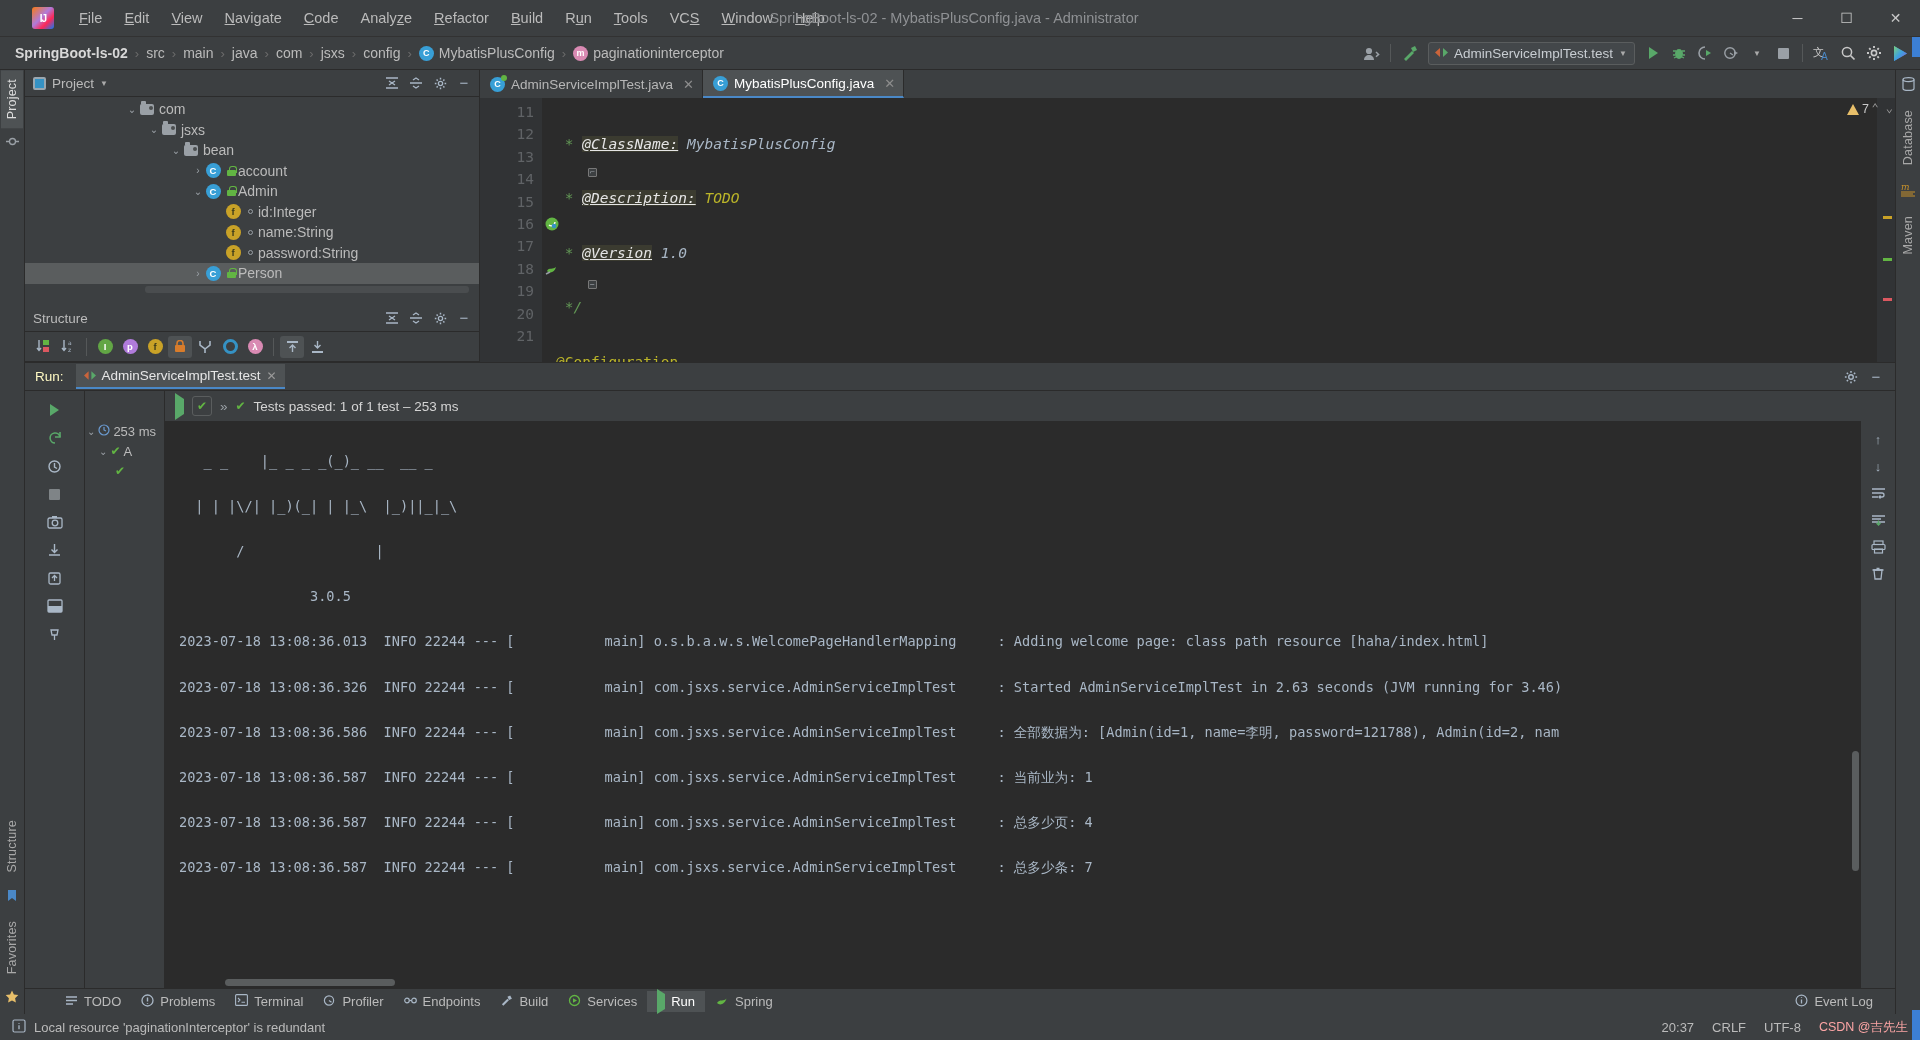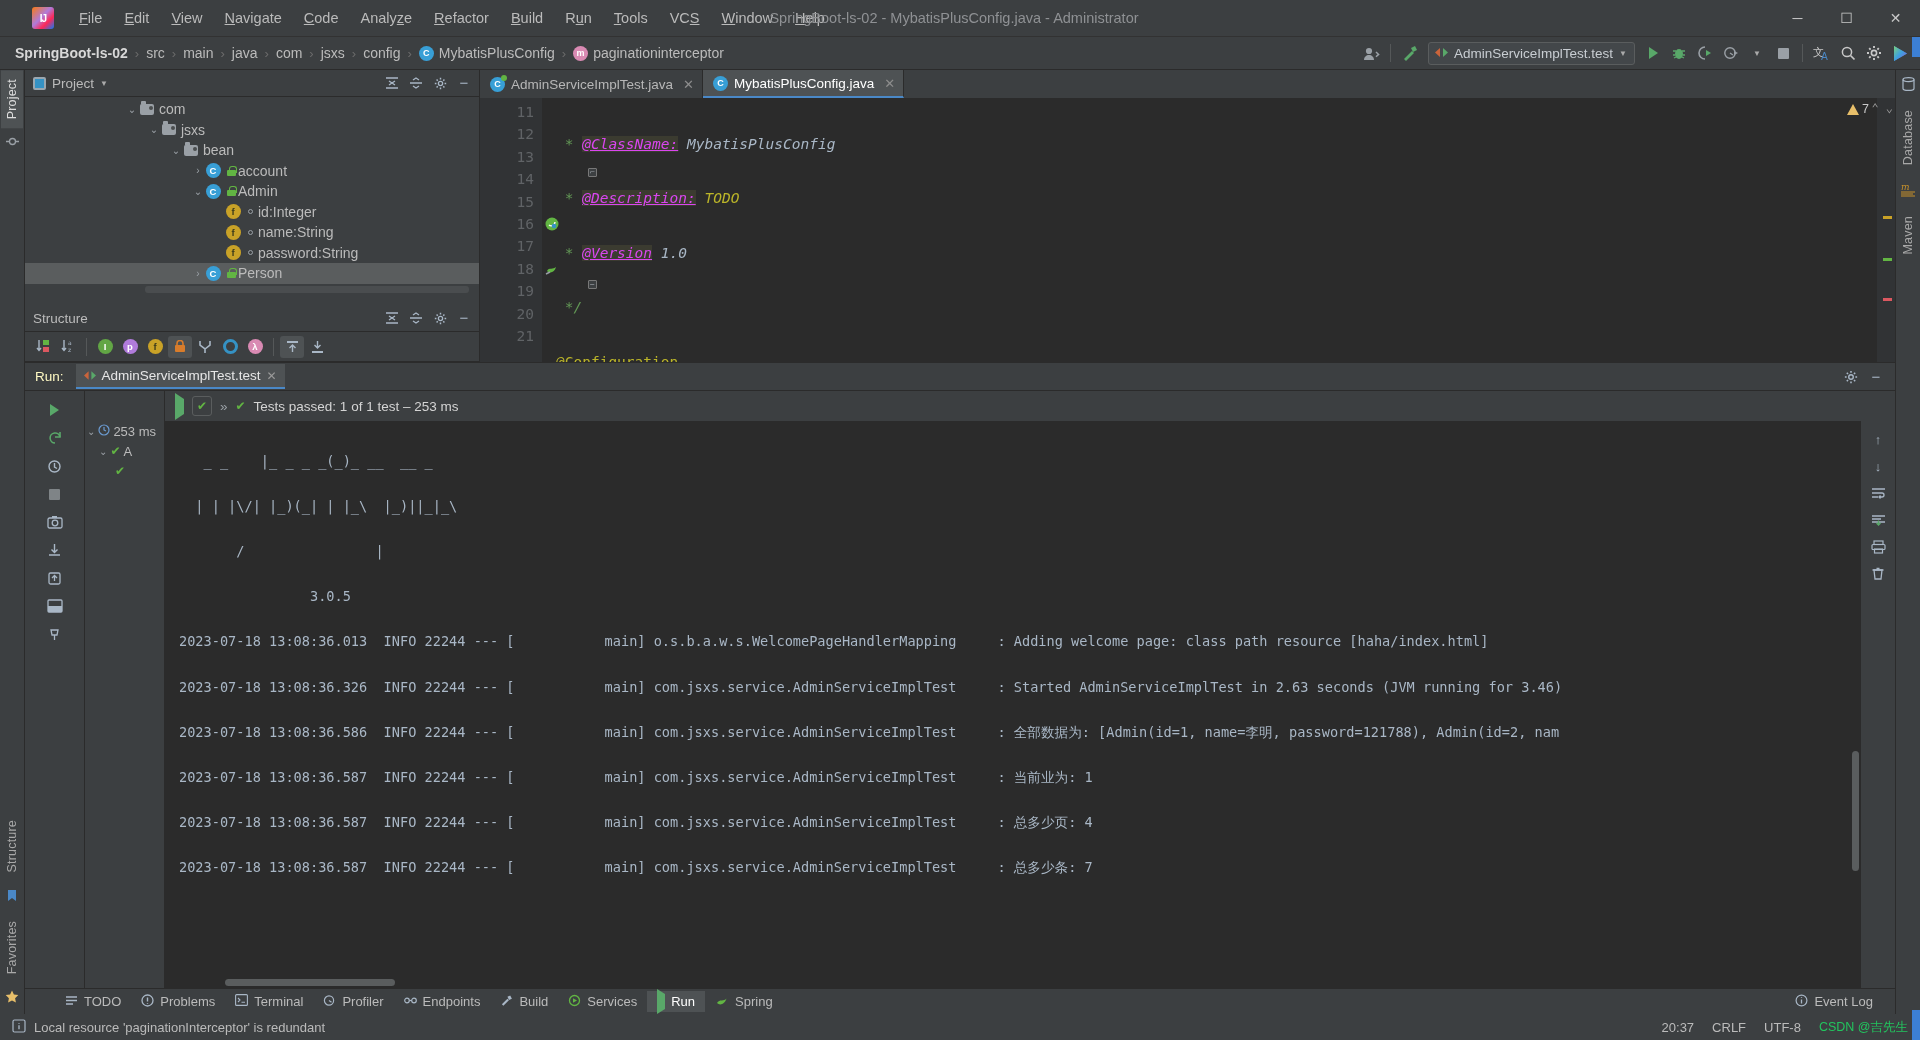--- a/index.html
+++ b/index.html
@@ -127,21 +127,21 @@
               font-family: "DejaVu Sans Mono", monospace; font-size: 14.5px; background: #2b2b2b; }
   .gutter { width: 62px; flex: 0 0 62px; background: #313335; text-align: right;
             color: #606366; padding-top: 3px; position: relative; user-select: none; }
   .gline { height: 22.4px; line-height: 22.4px; padding-right: 8px; position: relative; }
   .gmark { position: absolute; right: -18px; top: 3px; width: 16px; height: 16px; }
   .codetext { flex: 1 1 auto; padding-top: 3px; padding-left: 14px; color: #a9b7c6; overflow: hidden;
               position: relative; white-space: pre; }
   .cline { height: 22.4px; line-height: 22.4px; }
   .anno { color: #bbb529; }
   .doc { color: #629755; font-style: italic; }
-  .doctag { color: #d946ef; font-style: italic; text-decoration: underline; background: #5c5c3d55; }
+  .doctag { color: #e5e5e5; font-style: italic; text-decoration: underline; background: #5c5c3d55; }
   .docval { color: #a9b7c6; font-style: italic; }
   .right-rail { width: 18px; flex: 0 0 18px; background: #313335; position: relative; }
   .warn-chip { position: absolute; right: 26px; top: 4px; display: flex; align-items: center; gap: 3px;
                font-family: "Liberation Sans", sans-serif; font-size: 12.5px; color: #c8c8c8; }
   .tri-warn { width: 0; height: 0; border-left: 6px solid transparent; border-right: 6px solid transparent;
               border-bottom: 11px solid #e8bf6a; position: relative; }
   .mini-ctl { position: absolute; right: 4px; top: 3px; display: flex; gap: 7px; font-size: 12px; color: #999; }
   .fold { position:absolute; left:46px; width:9px; height:9px; border:1px solid #787878; border-radius:1px;
           background:#3c3f41; color:#9aa0a6; font-size:8px; line-height:7px; text-align:center; }
 
@@ -189,21 +189,21 @@
   
   .bottombar { height: 26px; flex: 0 0 26px; background: #3c3f41; display: flex; align-items: center;
                padding-left: 30px; font-size: 13px; color: #bbbbbb; border-top: 1px solid #2b2b2b; }
   .bb-item { display: flex; align-items: center; gap: 6px; padding: 3px 10px; }
   .bb-item.active { background: #4e5254; color: #fff; }
   .bb-right { margin-left: auto; display: flex; align-items: center; gap: 10px; padding-right: 12px; }
 
   .statusbar { height: 26px; flex: 0 0 26px; background: #3c3f41; display: flex; align-items: center;
                padding-left: 12px; font-size: 13px; color: #bbbbbb; gap: 8px; }
   .sb-right { margin-left: auto; display: flex; align-items: center; gap: 18px; padding-right: 12px; }
-  .watermark { color: #22c55e; font-size: 12.5px; }
+  .watermark { color: #fca5a5; font-size: 12.5px; }
   .blue-right { position: absolute; right: 0; top: 37px; width: 8px; bottom: 0; }
 </style>
 </head>
 <body>
 
 <div class="ide">
 
   <div class="titlebar">
     <div class="logo"></div>
     <div class="menubar">

